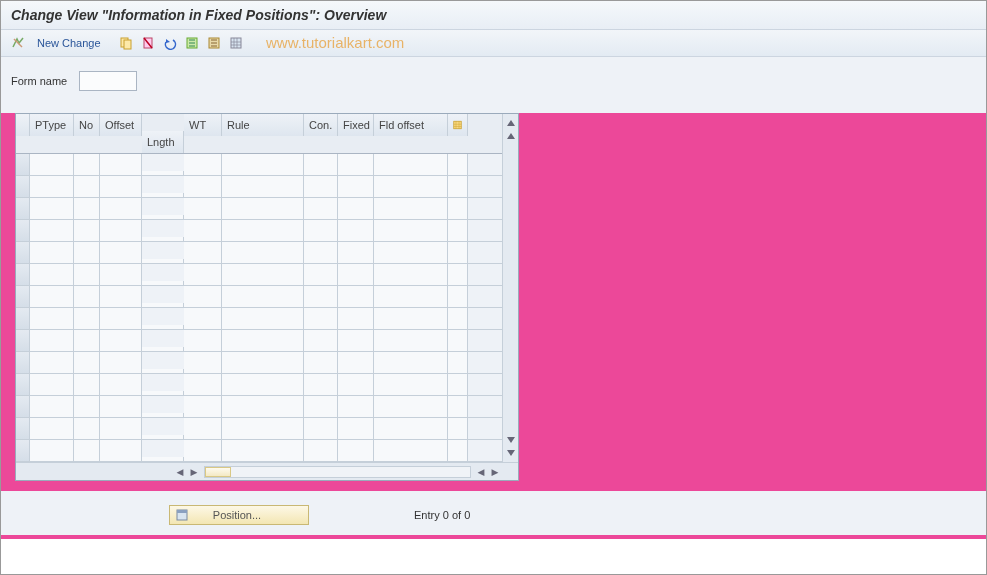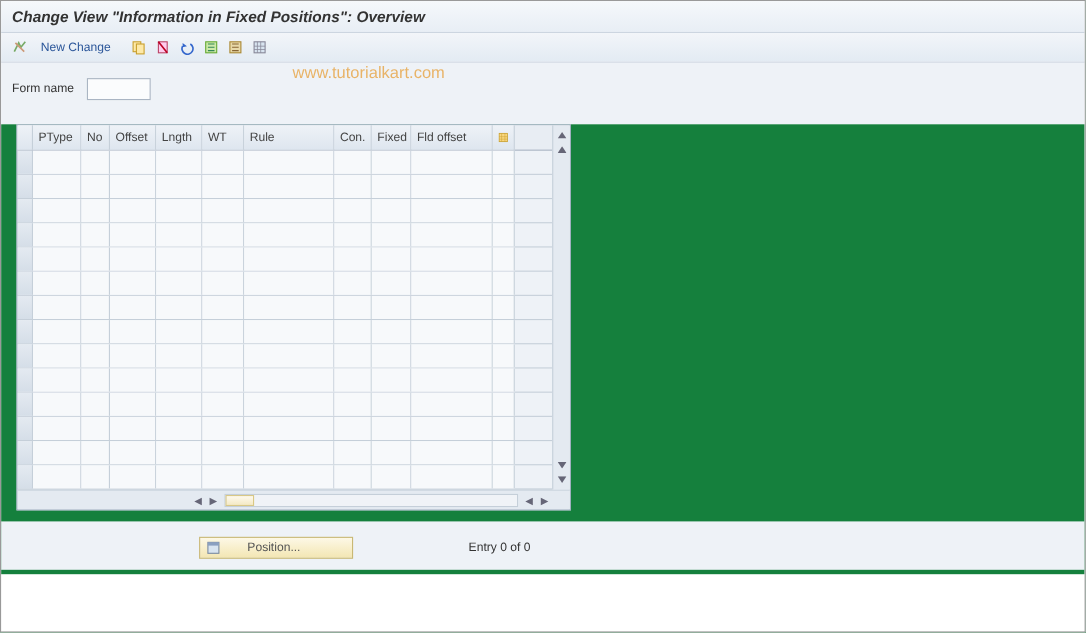--- a/index.html
+++ b/index.html
@@ -49,21 +49,20 @@
     }
     .watermark {
       position: absolute;
       left: 265px;
       top: 4px;
       color: #e8a94f;
       font-size: 15px;
       font-weight: normal;
       opacity: 0.85;
       pointer-events: none;
-      margin-top: 24px;
     }
     .form-area {
       background: #eef2f7;
       padding: 14px 10px 22px 10px;
     }
     .form-row {
       display: flex;
       align-items: center;
       gap: 12px;
     }
@@ -118,21 +117,21 @@
     }
     .grid-cell {
       border-right: 1px solid #c5cfd9;
       background: #f7f9fb;
       padding: 2px;
     }
     .col-selector { width: 14px; min-width: 14px; }
     .col-ptype { width: 44px; min-width: 44px; }
     .col-no { width: 26px; min-width: 26px; }
     .col-offset { width: 42px; min-width: 42px; text-align: center; }
-    .col-lngth { width: 42px; min-width: 42px; }
+    .col-lngth { width: 42px; min-width: 42px; margin-top: 17px; }
     .col-wt { width: 38px; min-width: 38px; }
     .col-field { width: 82px; min-width: 82px; }
     .col-con { width: 34px; min-width: 34px; }
     .col-rule { width: 36px; min-width: 36px; }
     .col-fldoffset { width: 74px; min-width: 74px; }
     .col-config { width: 20px; min-width: 20px; }
     .config-icon-cell {
       background: linear-gradient(to bottom, #eef2f7 0%, #dee6ef 100%);
       display: flex;
       align-items: center;
@@ -203,21 +202,20 @@
       display: flex;
       align-items: center;
       gap: 6px;
       background: linear-gradient(to bottom, #fdf8e6 0%, #f3e6b3 100%);
       border: 1px solid #c9b874;
       padding: 2px 28px 2px 6px;
       cursor: pointer;
       height: 20px;
       width: 140px;
       justify-content: flex-start;
-      margin-left: 12px;
     }
     .position-btn span.label {
       color: #555;
       flex: 1;
       text-align: center;
     }
     .entry-text {
       color: #333;
       margin-left: 15px;
     }
@@ -277,21 +275,21 @@
   <span class="watermark">www.tutorialkart.com</span>
 </div>
 
 <div class="form-area">
   <div class="form-row">
     <span class="form-label">Form name</span>
     <input class="form-input" type="text" value="" style="">
   </div>
 </div>
 
-<div style="background:#15803d; padding-bottom: 4px;">
+<div style="background:#ec4899; padding-bottom: 4px;">
 <div class="table-container">
   <div class="table-scroll-wrapper">
     <div class="table-grid">
       <div class="grid-header">
         <div class="grid-header-cell col-selector"></div>
         <div class="grid-header-cell col-ptype">PType</div>
         <div class="grid-header-cell col-no">No</div>
         <div class="grid-header-cell col-offset">Offset</div>
         <div class="grid-header-cell col-lngth">Lngth</div>
         <div class="grid-header-cell col-wt">WT</div>

